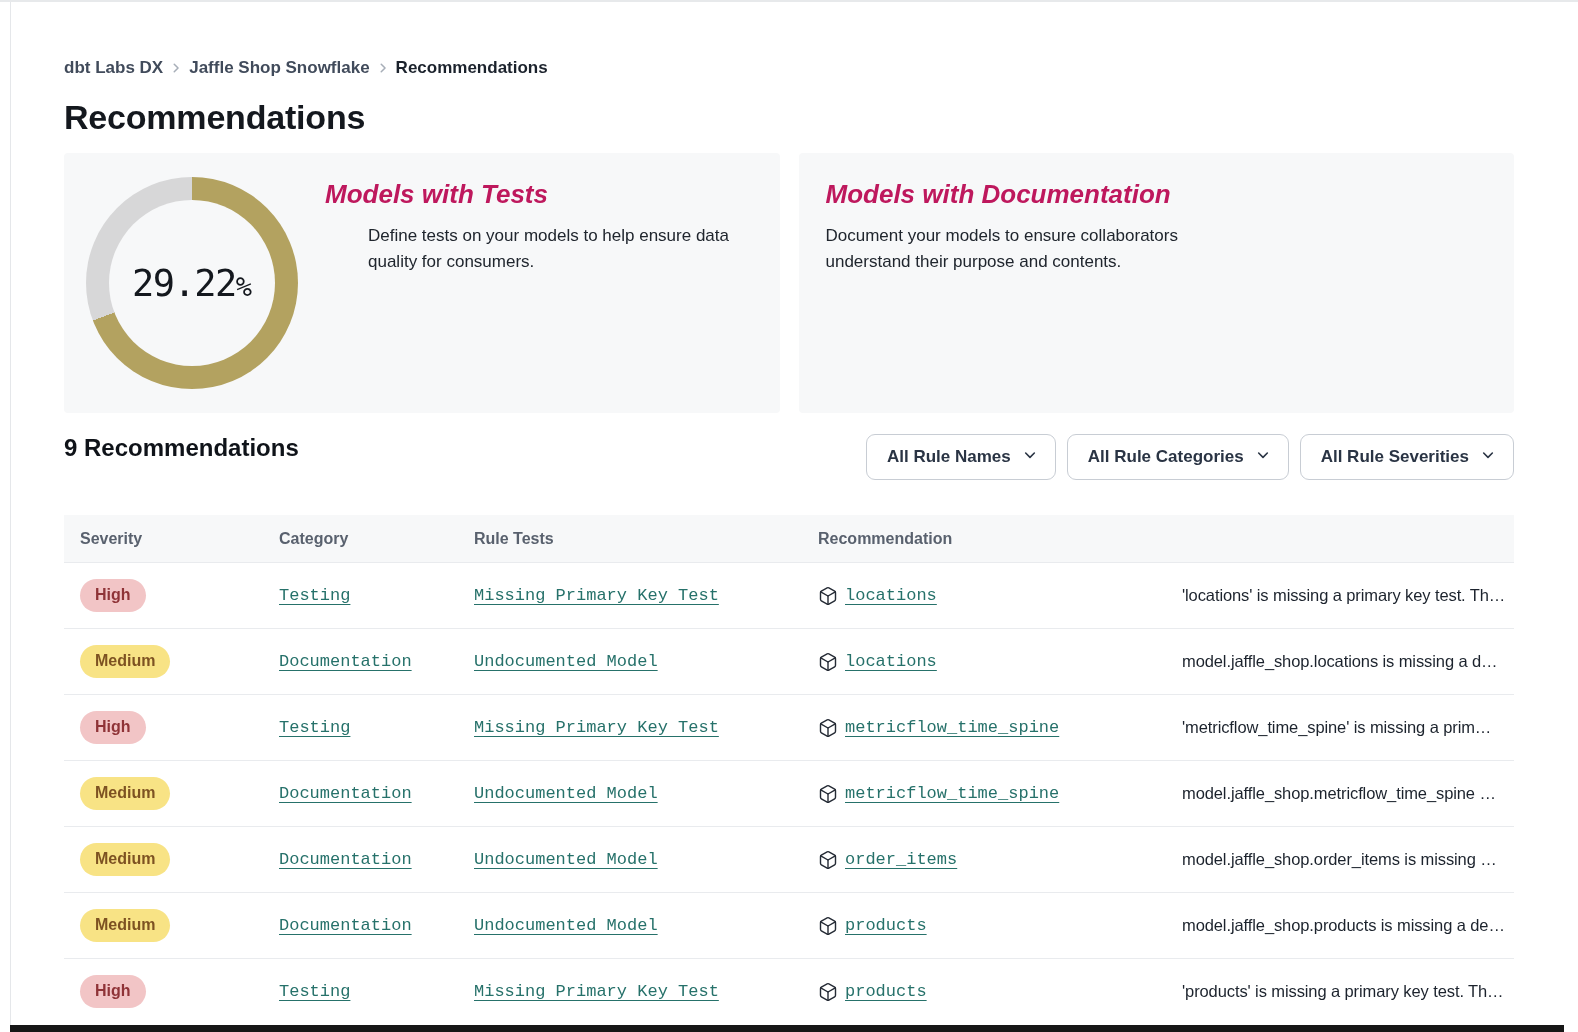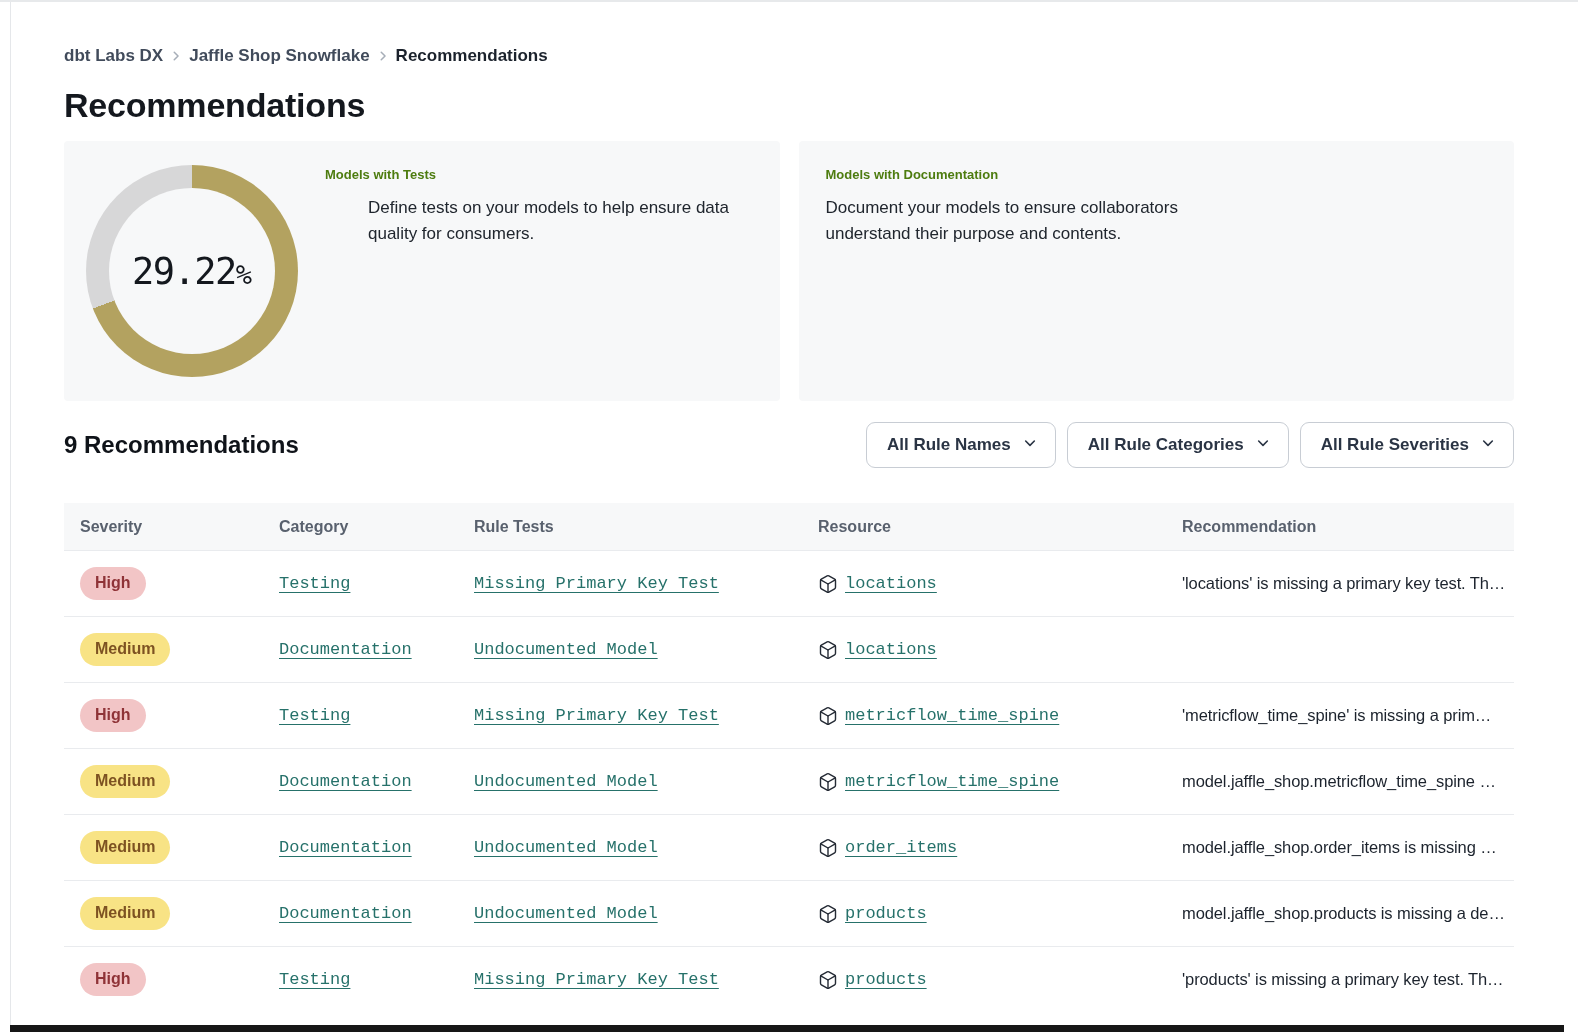--- a/index.html
+++ b/index.html
@@ -12,47 +12,47 @@
     color:#1c232d;
   }
   
   .frame-top    { position:absolute; top:0; left:0; right:0; height:2px; background:#e7e9eb; }
   .frame-left   { position:absolute; top:2px; bottom:0; left:10px; width:1px; background:#e5e7ea; }
   .bottom-strip { position:absolute; left:10px; right:14px; bottom:0; height:7px; background:#161616; }
 
   .content { position:absolute; left:64px; top:0; width:1450px; }
 
   
-  .breadcrumb { display:flex; align-items:center; gap:6px; margin-top:46px;
+  .breadcrumb { display:flex; align-items:center; gap:6px; margin-top:58px;
                 font-size:17px; font-weight:600; color:#414b5b; }
   .crumb { cursor:pointer; }
   .crumb.current { color:#1b222c; font-weight:700; cursor:default; }
   .crumb-sep { display:flex; align-items:center; }
 
   
   .page-title { margin:20px 0 0 0; font-size:34px; font-weight:600; color:#14181e; letter-spacing:-0.2px; }
 
   
   .cards { display:flex; gap:19px; margin-top:16px; }
   .card { flex:1 1 0; height:260px; background:#f7f8f9; border-radius:4px; display:flex; }
   .donut-wrap { flex:none; width:212px; height:212px; margin:24px 0 0 22px; position:relative; }
   .donut { width:100%; height:100%; border-radius:50%; }
   .donut-hole { position:absolute; inset:23px; background:#f7f8f9; border-radius:50%;
                 display:flex; align-items:center; justify-content:center; }
   .pct { font-family:"DejaVu Sans Mono",monospace; font-size:37px; font-weight:500;
          color:#14181e; letter-spacing:-1.5px; white-space:nowrap; }
   .pct .suffix { font-size:27px; letter-spacing:0; }
   .card-text { margin:26px 0 0 27px; padding-right:20px; }
-  .card-title { font-size:13px; font-weight:700; color:#4d7c0f; }
+  .card-title { font-size:26px; font-weight:700; color:#be185d;font-style:italic; }
   .card-desc { margin-top:13px; font-size:17px; line-height:1.55; color:#20262e; }
   .desc-wide   { max-width:520px;margin-left:43px; }
   .desc-narrow { max-width:420px; }
 
   
-  .list-header { display:flex; align-items:center; margin-top:21px; height:46px; }
+  .list-header { display:flex; margin-top:21px; height:46px; }
   .list-title { font-size:24px; font-weight:700; color:#0f1319; }
   .filters { margin-left:auto; display:flex; gap:11px; }
   .filter-btn { height:46px; padding:0 17px 0 20px; background:#fff;
                 border:1px solid #c8cdd4; border-radius:9px;
                 display:flex; align-items:center; gap:11px;
                 font-family:inherit; font-size:17px; font-weight:600; color:#2a3444; cursor:pointer; }
 
   
   .table { margin-top:35px; }
   .thead, .trow { display:grid; grid-template-columns:199px 195px 344px 364px 1fr; align-items:center; }
@@ -145,21 +145,20 @@
         </span>
       </button>
     </div>
   </div>
 
   <div class="table">
     <div class="thead">
       <div class="th">Severity</div>
       <div class="th">Category</div>
       <div class="th">Rule Tests</div>
-      <div class="th">Resource</div>
       <div class="th">Recommendation</div>
     </div>
 
     <div class="trow">
       <div class="cell"><span class="badge b-high">High</span></div>
       <div class="cell"><a class="link">Testing</a></div>
       <div class="cell"><a class="link">Missing Primary Key Test</a></div>
       <div class="cell res">
         <span class="cube">
             <svg width="20" height="20" viewBox="0 0 24 24" fill="none" stroke="#252b35" stroke-width="1.7" stroke-linecap="round" stroke-linejoin="round">
@@ -180,20 +179,21 @@
       <div class="cell res">
         <span class="cube">
             <svg width="20" height="20" viewBox="0 0 24 24" fill="none" stroke="#252b35" stroke-width="1.7" stroke-linecap="round" stroke-linejoin="round">
               <path d="M21 16V8a2 2 0 0 0-1-1.73l-7-4a2 2 0 0 0-2 0l-7 4A2 2 0 0 0 3 8v8a2 2 0 0 0 1 1.73l7 4a2 2 0 0 0 2 0l7-4A2 2 0 0 0 21 16z"></path>
               <polyline points="3.27 6.96 12 12.01 20.73 6.96"></polyline>
               <line x1="12" y1="22.08" x2="12" y2="12"></line>
             </svg>
           </span>
         <a class="link">locations</a>
       </div>
+      <div class="cell rec">model.jaffle_shop.locations is missing a d…</div>
     </div>
 
     <div class="trow">
       <div class="cell"><span class="badge b-high">High</span></div>
       <div class="cell"><a class="link">Testing</a></div>
       <div class="cell"><a class="link">Missing Primary Key Test</a></div>
       <div class="cell res">
         <span class="cube">
             <svg width="20" height="20" viewBox="0 0 24 24" fill="none" stroke="#252b35" stroke-width="1.7" stroke-linecap="round" stroke-linejoin="round">
               <path d="M21 16V8a2 2 0 0 0-1-1.73l-7-4a2 2 0 0 0-2 0l-7 4A2 2 0 0 0 3 8v8a2 2 0 0 0 1 1.73l7 4a2 2 0 0 0 2 0l7-4A2 2 0 0 0 21 16z"></path>

